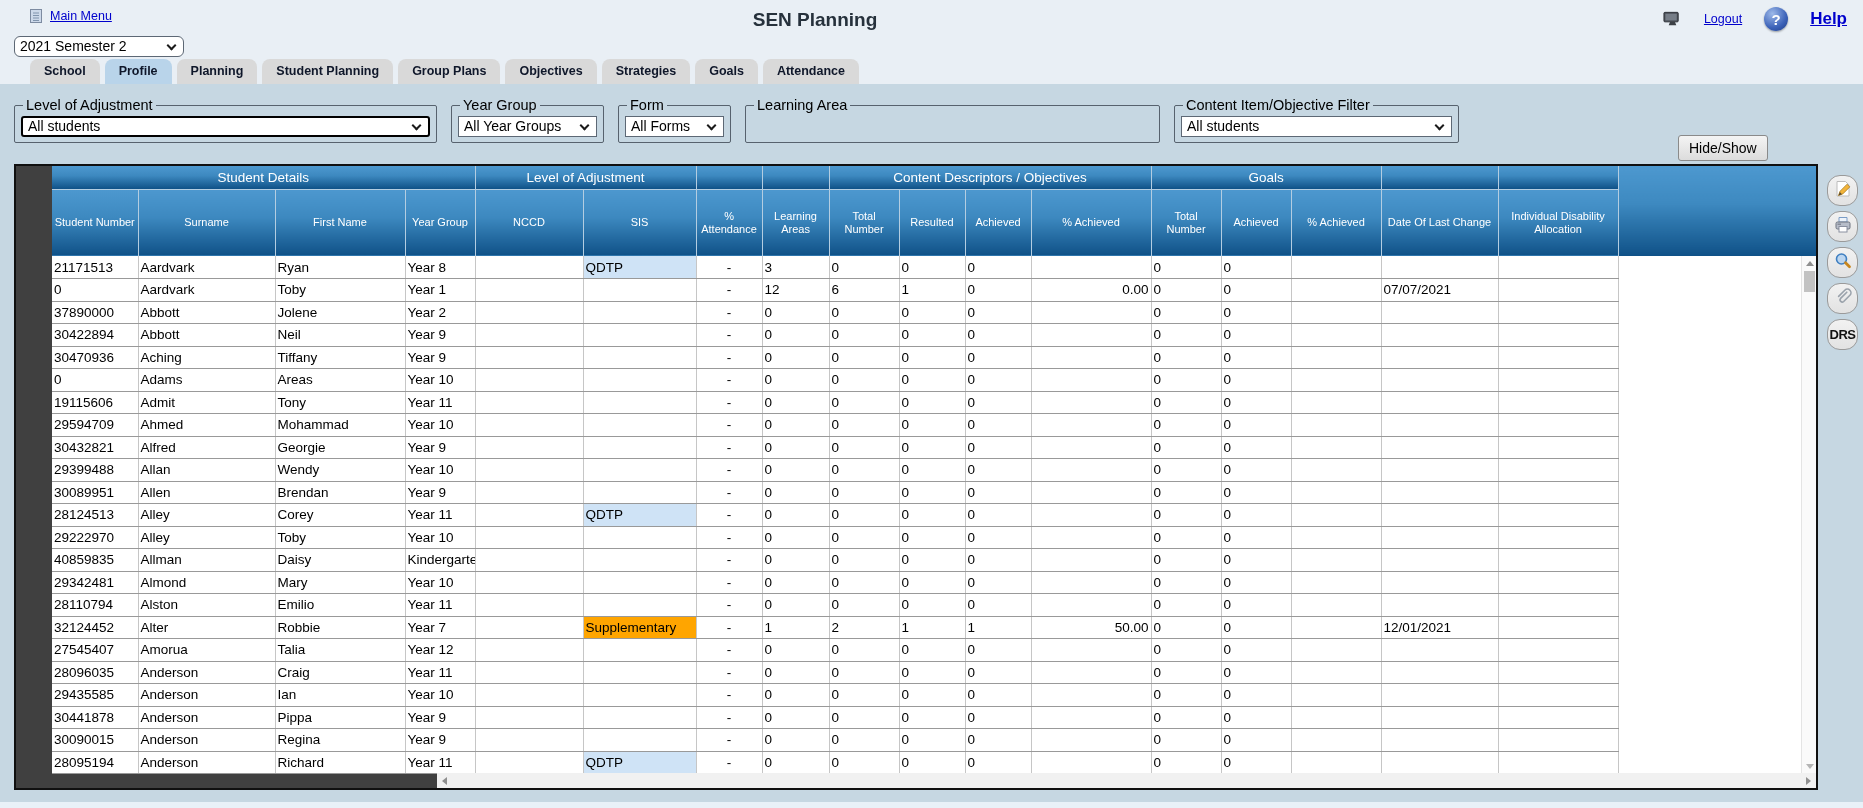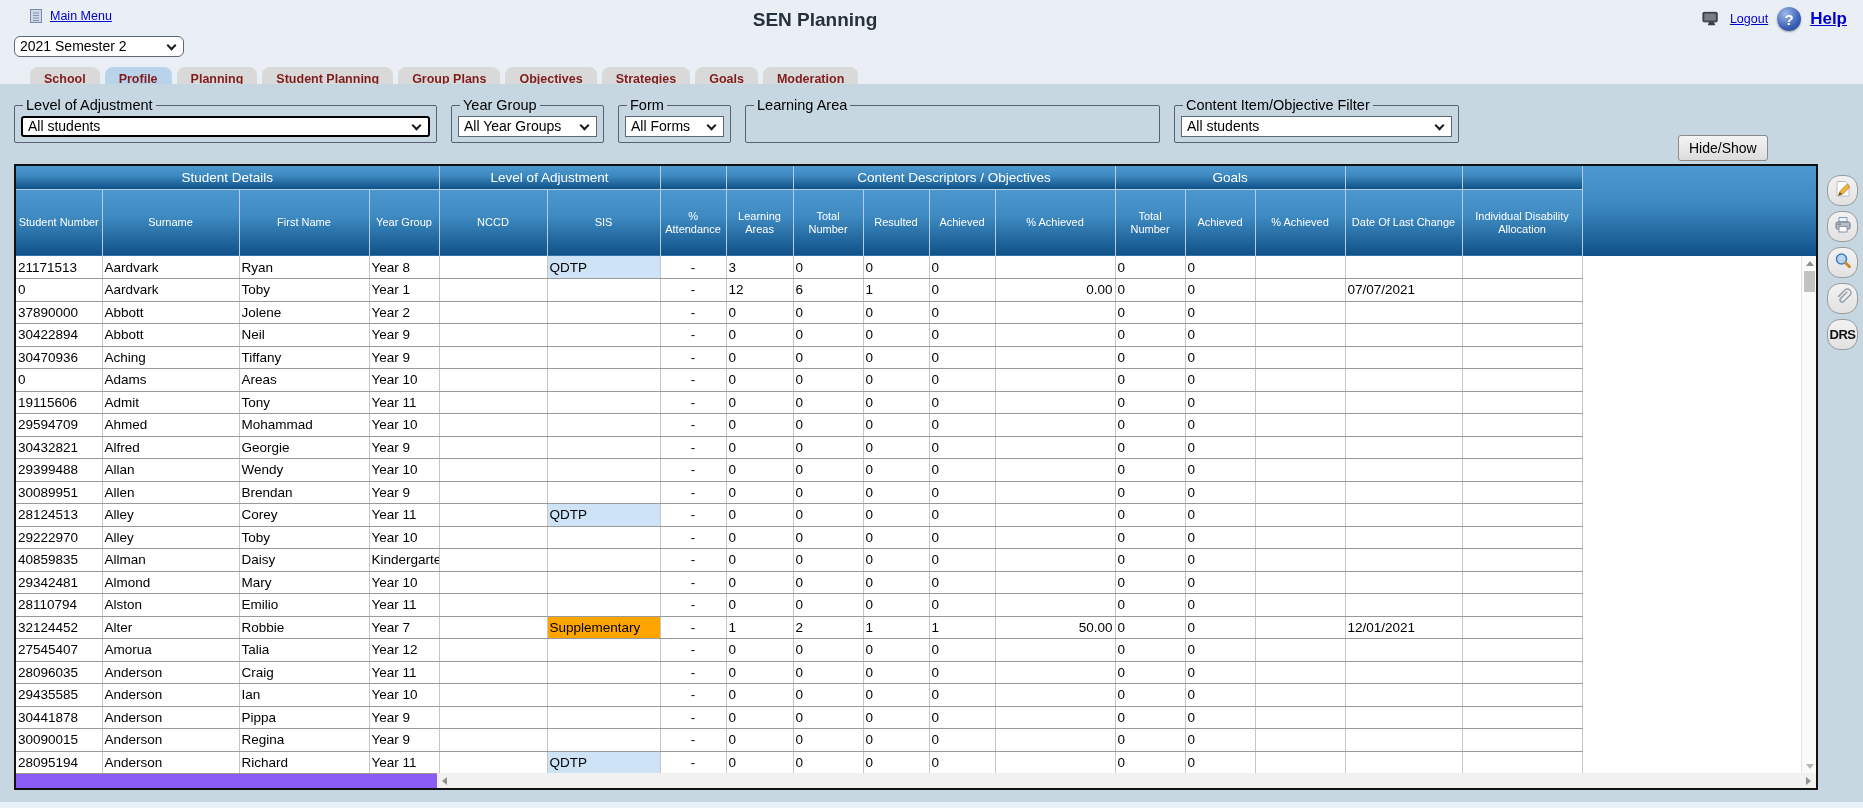--- a/index.html
+++ b/index.html
@@ -7,58 +7,58 @@
   body { font-family:"Liberation Sans", sans-serif; background:#c6d7e2; position:relative; }
 
   
   .top-band { position:absolute; top:0; left:0; width:1863px; height:84px; background:#e9eff5; }
 
   .topbar { position:absolute; top:7px; left:0; width:1863px; height:24px; }
   .mainmenu { position:absolute; left:28px; top:1px; display:flex; align-items:center; gap:6px; }
   .link { color:#0000cc; text-decoration:underline; font-size:12.5px; cursor:pointer; }
   .page-title { position:absolute; left:0; top:2px; width:1630px; text-align:center;
                 font-size:19px; font-weight:bold; color:#26313c; }
-  .top-right { position:absolute; right:16px; top:0; display:flex; align-items:center; gap:9px; }
+  .top-right { position:absolute; right:16px; top:0; display:flex; align-items:center; gap:22px; }
   .help-link { font-size:17px; font-weight:bold; }
   .help-circle { width:24px; height:24px; border-radius:50%;
                  background:radial-gradient(circle at 35% 28%, #9db9e9, #3c62b8 60%, #1d3c85);
                  color:#fff; font-weight:bold; font-size:15px; display:flex;
                  align-items:center; justify-content:center; box-shadow:0 1px 2px rgba(0,0,0,.35); }
 
   .select-row { position:absolute; top:36px; left:14px; display:flex; gap:7px; }
   .sel { position:relative; background:#fff; height:21px; line-height:18px; font-size:14px;
          padding:0 24px 0 5px; border:1px solid #5d6875; color:#000; white-space:nowrap;
          overflow:hidden; cursor:pointer; }
   .sel.black { border:2px solid #000; border-radius:3px; line-height:17px; }
   .chev { position:absolute; right:8px; top:5px; width:7px; height:7px;
           border-right:2px solid #1b1b1b; border-bottom:2px solid #1b1b1b; transform:rotate(45deg); }
   .sel.black .chev { top:4px; }
 
   
   .tab-bar { position:absolute; top:59px; left:30px; display:flex; gap:5px; align-items:flex-end; height:25px; }
-  .tab { height:17px; line-height:25px; padding:0 14px; background:#d9d9d9; border-radius:8px 8px 0 0;
-         font-size:12.5px; font-weight:bold; color:#7f1d1d; cursor:pointer; }
+  .tab { height:25px; line-height:25px; padding:0 14px; background:#d9d9d9; border-radius:8px 8px 0 0;
+         font-size:12.5px; font-weight:bold; color:#0f172a; cursor:pointer; }
   .tab.active { background:#b9d4ea; }
 
   
   .content { position:absolute; top:84px; left:0; width:1863px; height:718px; background:#c6d7e2; }
   .bottom-strip { position:absolute; bottom:0; left:0; width:1863px; height:6px; background:#e9f1f8; }
 
   
   .filter-bar { position:absolute; top:13px; left:14px; display:flex; gap:14px; align-items:flex-start; }
   fieldset { border:1px solid #57626e; border-radius:2px; padding:3px 6px 6px; height:46px; background:transparent; }
   legend { font-size:14.5px; color:#000; padding:0 3px; margin-left:2px; }
   fieldset .sel { width:100%; }
   .hideshow { margin-left:12px; margin-top:19px; height:26px; padding:0 10px; font-size:14px;
               font-family:"Liberation Sans",sans-serif; background:linear-gradient(#f4f4f4,#dcdcdc);
               border:1px solid #8a8a8a; border-radius:3px; cursor:pointer; color:#000; }
 
   
   .table-wrap { position:absolute; top:80px; left:14px; width:1804px; height:626px;
-                background:#8b5cf6; border:2px solid #101010; overflow:hidden; }
+                background:#404040; border:2px solid #101010; overflow:hidden;padding-left:36px; }
   table.grid { border-collapse:collapse; table-layout:fixed; width:1800px; }
   thead th { background:linear-gradient(to bottom, #4d98cf 0%, #3d89c0 42%, #0f5187 100%);
              color:#fff; font-weight:normal; text-align:center; overflow:hidden; }
   tr.grouprow th { height:23px; font-size:13.5px; border-right:1px solid #b3cde1; border-bottom:1px solid #b3cde1; }
   tr.colrow th { height:67px; font-size:11px; line-height:1.15; vertical-align:middle;
                  padding:0 2px; border-right:1px solid #b3cde1; }
   th.filler, td.filler { border:none !important; }
   tbody td { height:22.5px; font-size:13.5px; color:#000; padding:0 2px; white-space:nowrap;
              overflow:hidden; border-right:1px solid #c6c6c6; border-bottom:1px solid #999; background:#fff; }
   tbody td.center { text-align:center; }
@@ -126,21 +126,21 @@
 
 <div class="tab-bar">
     <div class="tab">School</div>
     <div class="tab active">Profile</div>
     <div class="tab">Planning</div>
     <div class="tab">Student Planning</div>
     <div class="tab">Group Plans</div>
     <div class="tab">Objectives</div>
     <div class="tab">Strategies</div>
     <div class="tab">Goals</div>
-    <div class="tab">Moderation</div>
+    <div class="tab">Attendance</div>
   </div>
 
 <div class="content">
   <div class="filter-bar">
       <fieldset style="width: 423px;">
         <legend>Level of Adjustment</legend>
         <div class="sel black"><span>All students</span><span class="chev"></span></div>
       </fieldset>
       <fieldset style="width: 153px;">
         <legend>Year Group</legend>

